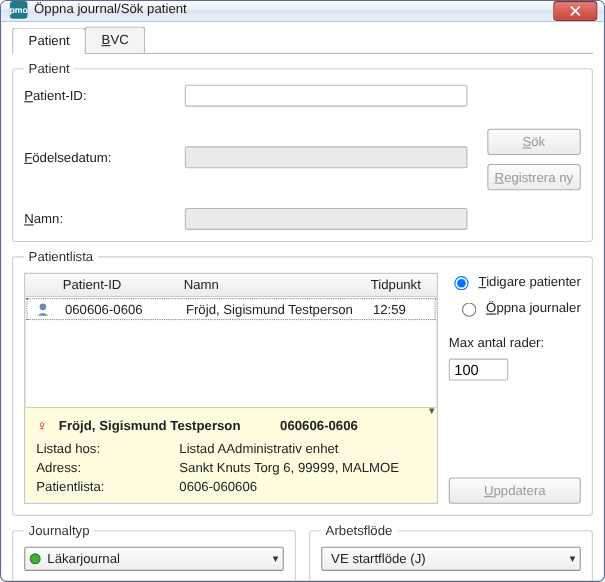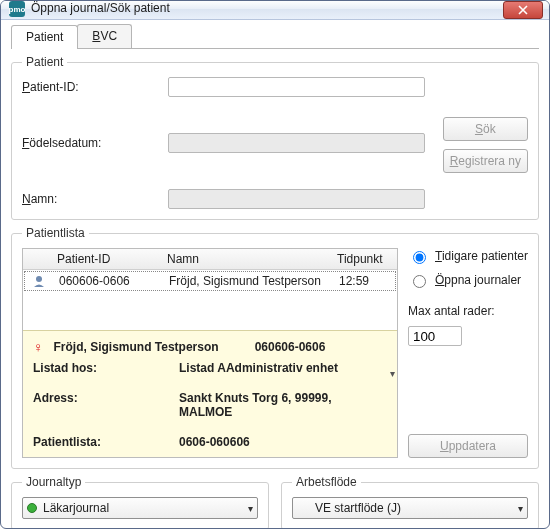--- a/index.html
+++ b/index.html
@@ -39,25 +39,25 @@
   .col-id { width:110px; }
   .col-name { width:170px; }
   .col-time { flex:1; }
   .list-row { display:flex; align-items:center; padding:2px 0; border:1px dotted #888; margin:1px; }
   .list-row div { padding:0 6px; }
   .row-icon { width:28px; display:flex; align-items:center; justify-content:center; }
   .arrow-down { position:absolute; right:2px; bottom:78px; font-size:10px; color:#555; }
 
   .detail { background:#fffce0; border-top:1px solid #d8d2a0; padding:8px 10px; }
   .detail .dhead { display:flex; align-items:center; gap:10px; font-weight:bold; margin-bottom:6px; }
-  .detail .dgrid { display:grid; grid-template-columns:130px 1fr; row-gap:3px; font-size:12px; font-weight:bold;gap:16px; }
+  .detail .dgrid { display:grid; grid-template-columns:130px 1fr; row-gap:3px; font-size:12px; font-weight:normal; }
   .gender { color:#d22; font-size:14px; }
 
   .side { width:120px; display:flex; flex-direction:column; gap:8px; }
-  .side label.rad { display:flex; align-items:center; gap:6px; cursor:pointer; }
+  .side label.rad { display:flex; align-items:center; gap:6px; cursor:pointer;justify-content:flex-end; }
   .side input[type=text] { width:54px; height:20px; border:1px solid #b8b8b8; border-radius:2px; padding:0 4px; }
 
   .bottom-row { display:flex; gap:12px; }
   .bottom-row fieldset { flex:1; }
   .combo { display:flex; align-items:center; height:22px; border:1px solid #909090; border-radius:2px; background:linear-gradient(#fdfdfd,#eee); padding:0 4px; cursor:pointer; }
   .combo .arrow { margin-left:auto; font-size:10px; color:#333; }
   .green-dot { width:10px; height:10px; border-radius:50%; background:#3bb03b; border:1px solid #2a7a2a; margin-right:6px; }
 
   .footer { display:flex; justify-content:flex-end; gap:8px; padding:6px 10px 0; border-top:1px solid #d8d8d8; margin-top:4px; }
   button.primary { min-width:88px; height:26px; border:1px solid #2f72b7; border-radius:3px; background:linear-gradient(#eaf3fb,#d7e8f8 45%,#c4ddf5 46%,#d9ebfb); cursor:pointer; font-family:inherit; font-size:12px; }
@@ -164,21 +164,21 @@
       <fieldset>
         <legend>Journaltyp</legend>
         <div class="combo">
           <span class="green-dot"></span>
           <span>Läkarjournal</span>
           <span class="arrow">▾</span>
         </div>
       </fieldset>
       <fieldset>
         <legend>Arbetsflöde</legend>
-        <div class="combo" style="padding-left:22px;">
+        <div class="combo" style="padding-left:8px;">
           <span>VE startflöde (J)</span>
           <span class="arrow">▾</span>
         </div>
       </fieldset>
     </div>
 
     <div class="footer">
       <button class="primary">OK</button>
       <button class="secondary">Hjälp</button>
     </div>

